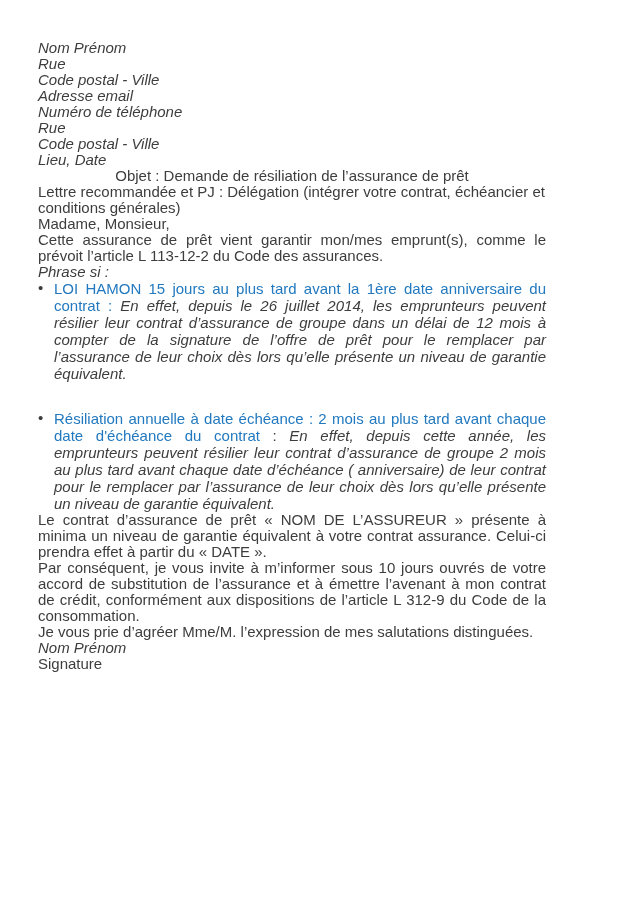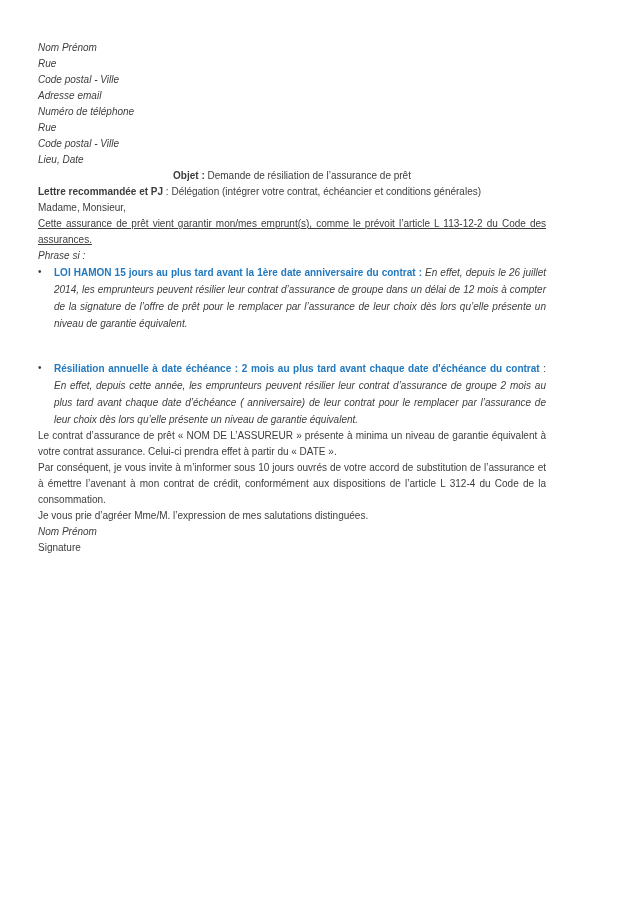--- a/index.html
+++ b/index.html
@@ -4,36 +4,36 @@
 <style>
   html, body { margin: 0; padding: 0; background: #ffffff; }
   .page {
     position: relative;
     width: 584px;
     height: 903px;
     box-sizing: border-box;
     padding: 40px 38px;
     background: #ffffff;
     font-family: "Liberation Sans", "DejaVu Sans", sans-serif;
-    font-size: 10px;
+    font-size: 15px;
     line-height: 16px;
     color: #3d3d3d;
     overflow: hidden;
   }
   .page div, .page p { margin: 0; }
-  .bold   { font-weight: bold; }
+  .bold   { font-weight: normal; }
   .blue   { color: #2279bf; }
   .sender-block { font-style: italic; }
   .recipient-block { font-style: italic; margin-left: 305px; }
   .place-date { font-style: italic; margin-top: 16px; }
   .subject { margin-top: 16px; text-align: center; }
   .attachments { margin-top: 32px; }
   .salutation { margin-top: 14px; }
   .body-par { margin-top: 16px; text-align: justify; }
-  .body-par-cont { margin-top: 0; text-align: justify; text-decoration: underline; }
+  .body-par-cont { margin-top: 0; text-align: justify; }
   .phrase-si { margin-top: 13px; font-weight: normal; font-style: italic; }
   .bullet-list { margin-top: 14px; }
   .bullet { display: flex; margin-left: 25px; }
   .bullet + .bullet { margin-top: 28px; }
   .bullet-marker { width: 16px; flex: 0 0 16px; font-style: normal; }
   .bullet-text { flex: 1 1 auto; text-align: justify; line-height: 17px; }
   .bullet-body { font-style: italic; }
   .after-list { margin-top: 10px; }
   .closing { margin-top: 16px; }
   .signature-name { margin-top: 32px; font-style: italic; }
@@ -86,20 +86,20 @@
       <span class="bullet-marker">•</span>
       <span class="bullet-text">
         <span class="blue bold">Résiliation annuelle à date échéance : 2 mois au plus tard avant chaque date d'échéance du contrat</span><span> : </span><span class="bullet-body">En effet, depuis cette année, les emprunteurs peuvent résilier leur contrat d’assurance de groupe  2 mois au plus tard avant chaque date d’échéance ( anniversaire) de leur contrat  pour le remplacer par l’assurance de leur choix dès lors qu’elle présente un niveau de garantie équivalent.</span>
       </span>
     </div>
 
   </div>
 
   <p class="body-par after-list">Le contrat d’assurance de prêt « NOM DE L’ASSUREUR » présente à minima un niveau de garantie équivalent à votre contrat assurance. Celui-ci prendra effet à partir du « DATE ».</p>
 
-  <p class="body-par">Par conséquent, je vous invite à m’informer sous 10 jours ouvrés de votre accord de substitution de l’assurance et à émettre l’avenant à mon contrat de crédit, conformément aux dispositions de l’article L 312-4 du Code de la consommation.</p>
+  <p class="body-par">Par conséquent, je vous invite à m’informer sous 10 jours ouvrés de votre accord de substitution de l’assurance et à émettre l’avenant à mon contrat de crédit, conformément aux dispositions de l’article L 312-9 du Code de la consommation.</p>
 
   <p class="closing">Je vous prie d’agréer Mme/M. l’expression de mes salutations distinguées.</p>
 
   <div class="signature-name">Nom Prénom</div>
   <div class="signature-label">Signature</div>
 
 </div>
 
 </body></html>

